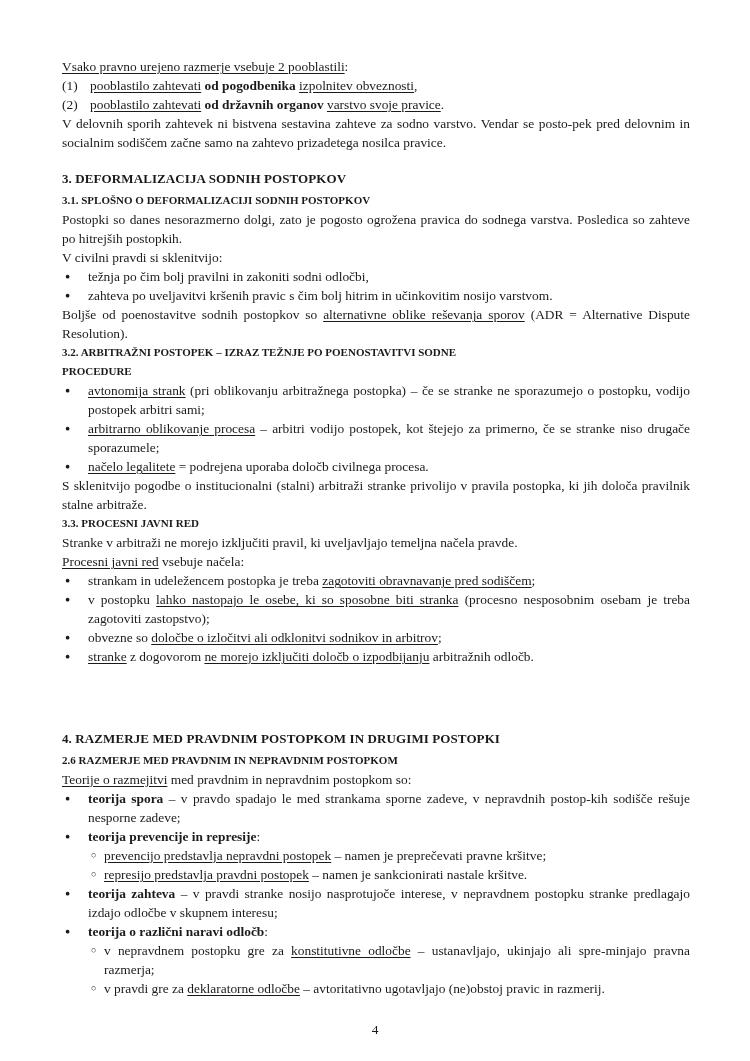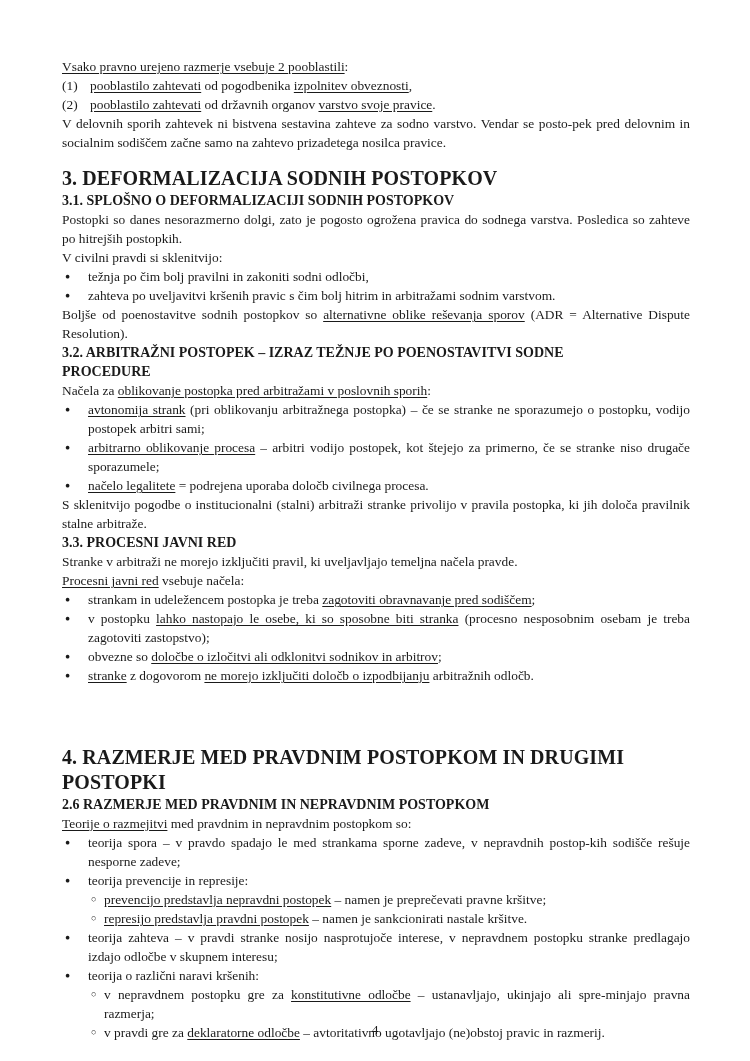--- a/index.html
+++ b/index.html
@@ -25,34 +25,34 @@
   .li{position:relative;margin:0;}
   .num{padding-left:28px;}
   .b1{padding-left:26px;}
   .b2{padding-left:42px;}
   .marker{position:absolute;top:0;line-height:19px;}
   .num > .marker{left:0;font-size:13.4px;}
   .b1 > .marker{left:3px;font-size:8.5px;}
   .b2 > .marker{left:29px;font-size:9px;}
   .h1{
     font-weight:bold;
-    font-size:20px;
+    font-size:13px;
     line-height:25px;
     margin-top:14px;
     text-align:left;
     letter-spacing:0.1px;
   }
   .h2{
     font-weight:bold;
-    font-size:14px;
+    font-size:11px;
     line-height:19px;
     text-align:left;
   }
   .spacer{width:100%;}
-  .b{font-weight:normal;}
+  .b{font-weight:bold;}
   .u{text-decoration:underline;text-decoration-thickness:1px;text-underline-offset:2px;}
   .footer{
     position:absolute;
     left:0;right:0;
     top:1020px;
     text-align:center;
     font-size:13.4px;
     line-height:19px;
   }
 </style>
@@ -63,42 +63,41 @@
   <div class="content" id="doc">
       <div class="p"><span class="u">Vsako pravno urejeno razmerje vsebuje 2 pooblastili</span><span>:</span></div>
       <div class="li num"><span class="marker">(1)</span><span class="u">pooblastilo zahtevati</span><span> </span><span class="b">od pogodbenika</span><span> </span><span class="u">izpolnitev obveznosti</span><span>,</span></div>
       <div class="li num"><span class="marker">(2)</span><span class="u">pooblastilo zahtevati</span><span> </span><span class="b">od državnih organov</span><span> </span><span class="u">varstvo svoje pravice</span><span>.</span></div>
       <div class="p"><span>V delovnih sporih zahtevek ni bistvena sestavina zahteve za sodno varstvo. Vendar se posto-pek pred delovnim in socialnim sodiščem začne samo na zahtevo prizadetega nosilca pravice.</span></div>
       <div class="h1">3. DEFORMALIZACIJA SODNIH POSTOPKOV</div>
       <div class="h2">3.1. SPLOŠNO O DEFORMALIZACIJI SODNIH POSTOPKOV</div>
       <div class="p"><span>Postopki so danes nesorazmerno dolgi, zato je pogosto ogrožena pravica do sodnega varstva. Posledica so zahteve po hitrejših postopkih.</span></div>
       <div class="p"><span>V civilni pravdi si sklenitvijo:</span></div>
       <div class="li b1"><span class="marker">●</span><span>težnja po čim bolj pravilni in zakoniti sodni odločbi,</span></div>
-      <div class="li b1"><span class="marker">●</span><span>zahteva po uveljavitvi kršenih pravic s čim bolj hitrim in arbitražami sodnim varstvom.</span></div>
+      <div class="li b1"><span class="marker">●</span><span>zahteva po uveljavitvi kršenih pravic s čim bolj hitrim in učinkovitim nosijo varstvom.</span></div>
       <div class="p"><span>Boljše od poenostavitve sodnih postopkov so </span><span class="u">alternativne oblike reševanja sporov</span><span> (ADR = Alternative Dispute Resolution).</span></div>
       <div class="h2">3.2. ARBITRAŽNI POSTOPEK – IZRAZ TEŽNJE PO POENOSTAVITVI SODNE<br>PROCEDURE</div>
-      <div class="p"><span>Načela za </span><span class="u">oblikovanje postopka pred arbitražami v poslovnih sporih</span><span>:</span></div>
       <div class="li b1"><span class="marker">●</span><span class="u">avtonomija strank</span><span> (pri oblikovanju arbitražnega postopka) – če se stranke ne sporazumejo o postopku, vodijo postopek arbitri sami;</span></div>
       <div class="li b1"><span class="marker">●</span><span class="u">arbitrarno oblikovanje procesa</span><span> – arbitri vodijo postopek, kot štejejo za primerno, če se stranke niso drugače sporazumele;</span></div>
       <div class="li b1"><span class="marker">●</span><span class="u">načelo legalitete</span><span> = podrejena uporaba določb civilnega procesa.</span></div>
       <div class="p"><span>S sklenitvijo pogodbe o institucionalni (stalni) arbitraži stranke privolijo v pravila postopka, ki jih določa pravilnik stalne arbitraže.</span></div>
       <div class="h2">3.3. PROCESNI JAVNI RED</div>
       <div class="p"><span>Stranke v arbitraži ne morejo izključiti pravil, ki uveljavljajo temeljna načela pravde.</span></div>
       <div class="p"><span class="u">Procesni javni red</span><span> vsebuje načela:</span></div>
       <div class="li b1"><span class="marker">●</span><span>strankam in udeležencem postopka je treba </span><span class="u">zagotoviti obravnavanje pred sodiščem</span><span>;</span></div>
       <div class="li b1"><span class="marker">●</span><span>v postopku </span><span class="u">lahko nastopajo le osebe, ki so sposobne biti stranka</span><span> (procesno nesposobnim osebam je treba zagotoviti zastopstvo);</span></div>
       <div class="li b1"><span class="marker">●</span><span>obvezne so </span><span class="u">določbe o izločitvi ali odklonitvi sodnikov in arbitrov</span><span>;</span></div>
       <div class="li b1"><span class="marker">●</span><span class="u">stranke</span><span> z dogovorom </span><span class="u">ne morejo izključiti določb o izpodbijanju</span><span> arbitražnih odločb.</span></div>
       <div class="spacer" style="height: 46px;"></div>
       <div class="h1">4. RAZMERJE MED PRAVDNIM POSTOPKOM IN DRUGIMI POSTOPKI</div>
       <div class="h2">2.6 RAZMERJE MED PRAVDNIM IN NEPRAVDNIM POSTOPKOM</div>
       <div class="p"><span class="u">Teorije o razmejitvi</span><span> med pravdnim in nepravdnim postopkom so:</span></div>
       <div class="li b1"><span class="marker">●</span><span class="b">teorija spora</span><span> – v pravdo spadajo le med strankama sporne zadeve, v nepravdnih postop-kih sodišče rešuje nesporne zadeve;</span></div>
       <div class="li b1"><span class="marker">●</span><span class="b">teorija prevencije in represije</span><span>:</span></div>
       <div class="li b2"><span class="marker">○</span><span class="u">prevencijo predstavlja nepravdni postopek</span><span> – namen je preprečevati pravne kršitve;</span></div>
       <div class="li b2"><span class="marker">○</span><span class="u">represijo predstavlja pravdni postopek</span><span> – namen je sankcionirati nastale kršitve.</span></div>
       <div class="li b1"><span class="marker">●</span><span class="b">teorija zahteva</span><span> – v pravdi stranke nosijo nasprotujoče interese, v nepravdnem postopku stranke predlagajo izdajo odločbe v skupnem interesu;</span></div>
-      <div class="li b1"><span class="marker">●</span><span class="b">teorija o različni naravi kršenih</span><span>:</span></div>
+      <div class="li b1"><span class="marker">●</span><span class="b">teorija o različni naravi odločb</span><span>:</span></div>
       <div class="li b2"><span class="marker">○</span><span>v nepravdnem postopku gre za </span><span class="u">konstitutivne odločbe</span><span> – ustanavljajo, ukinjajo ali spre-minjajo pravna razmerja;</span></div>
       <div class="li b2"><span class="marker">○</span><span>v pravdi gre za </span><span class="u">deklaratorne odločbe</span><span> – avtoritativno ugotavljajo (ne)obstoj pravic in razmerij.</span></div>
     </div>
   <div class="footer">4</div>
 </div>
 
 </body></html>

